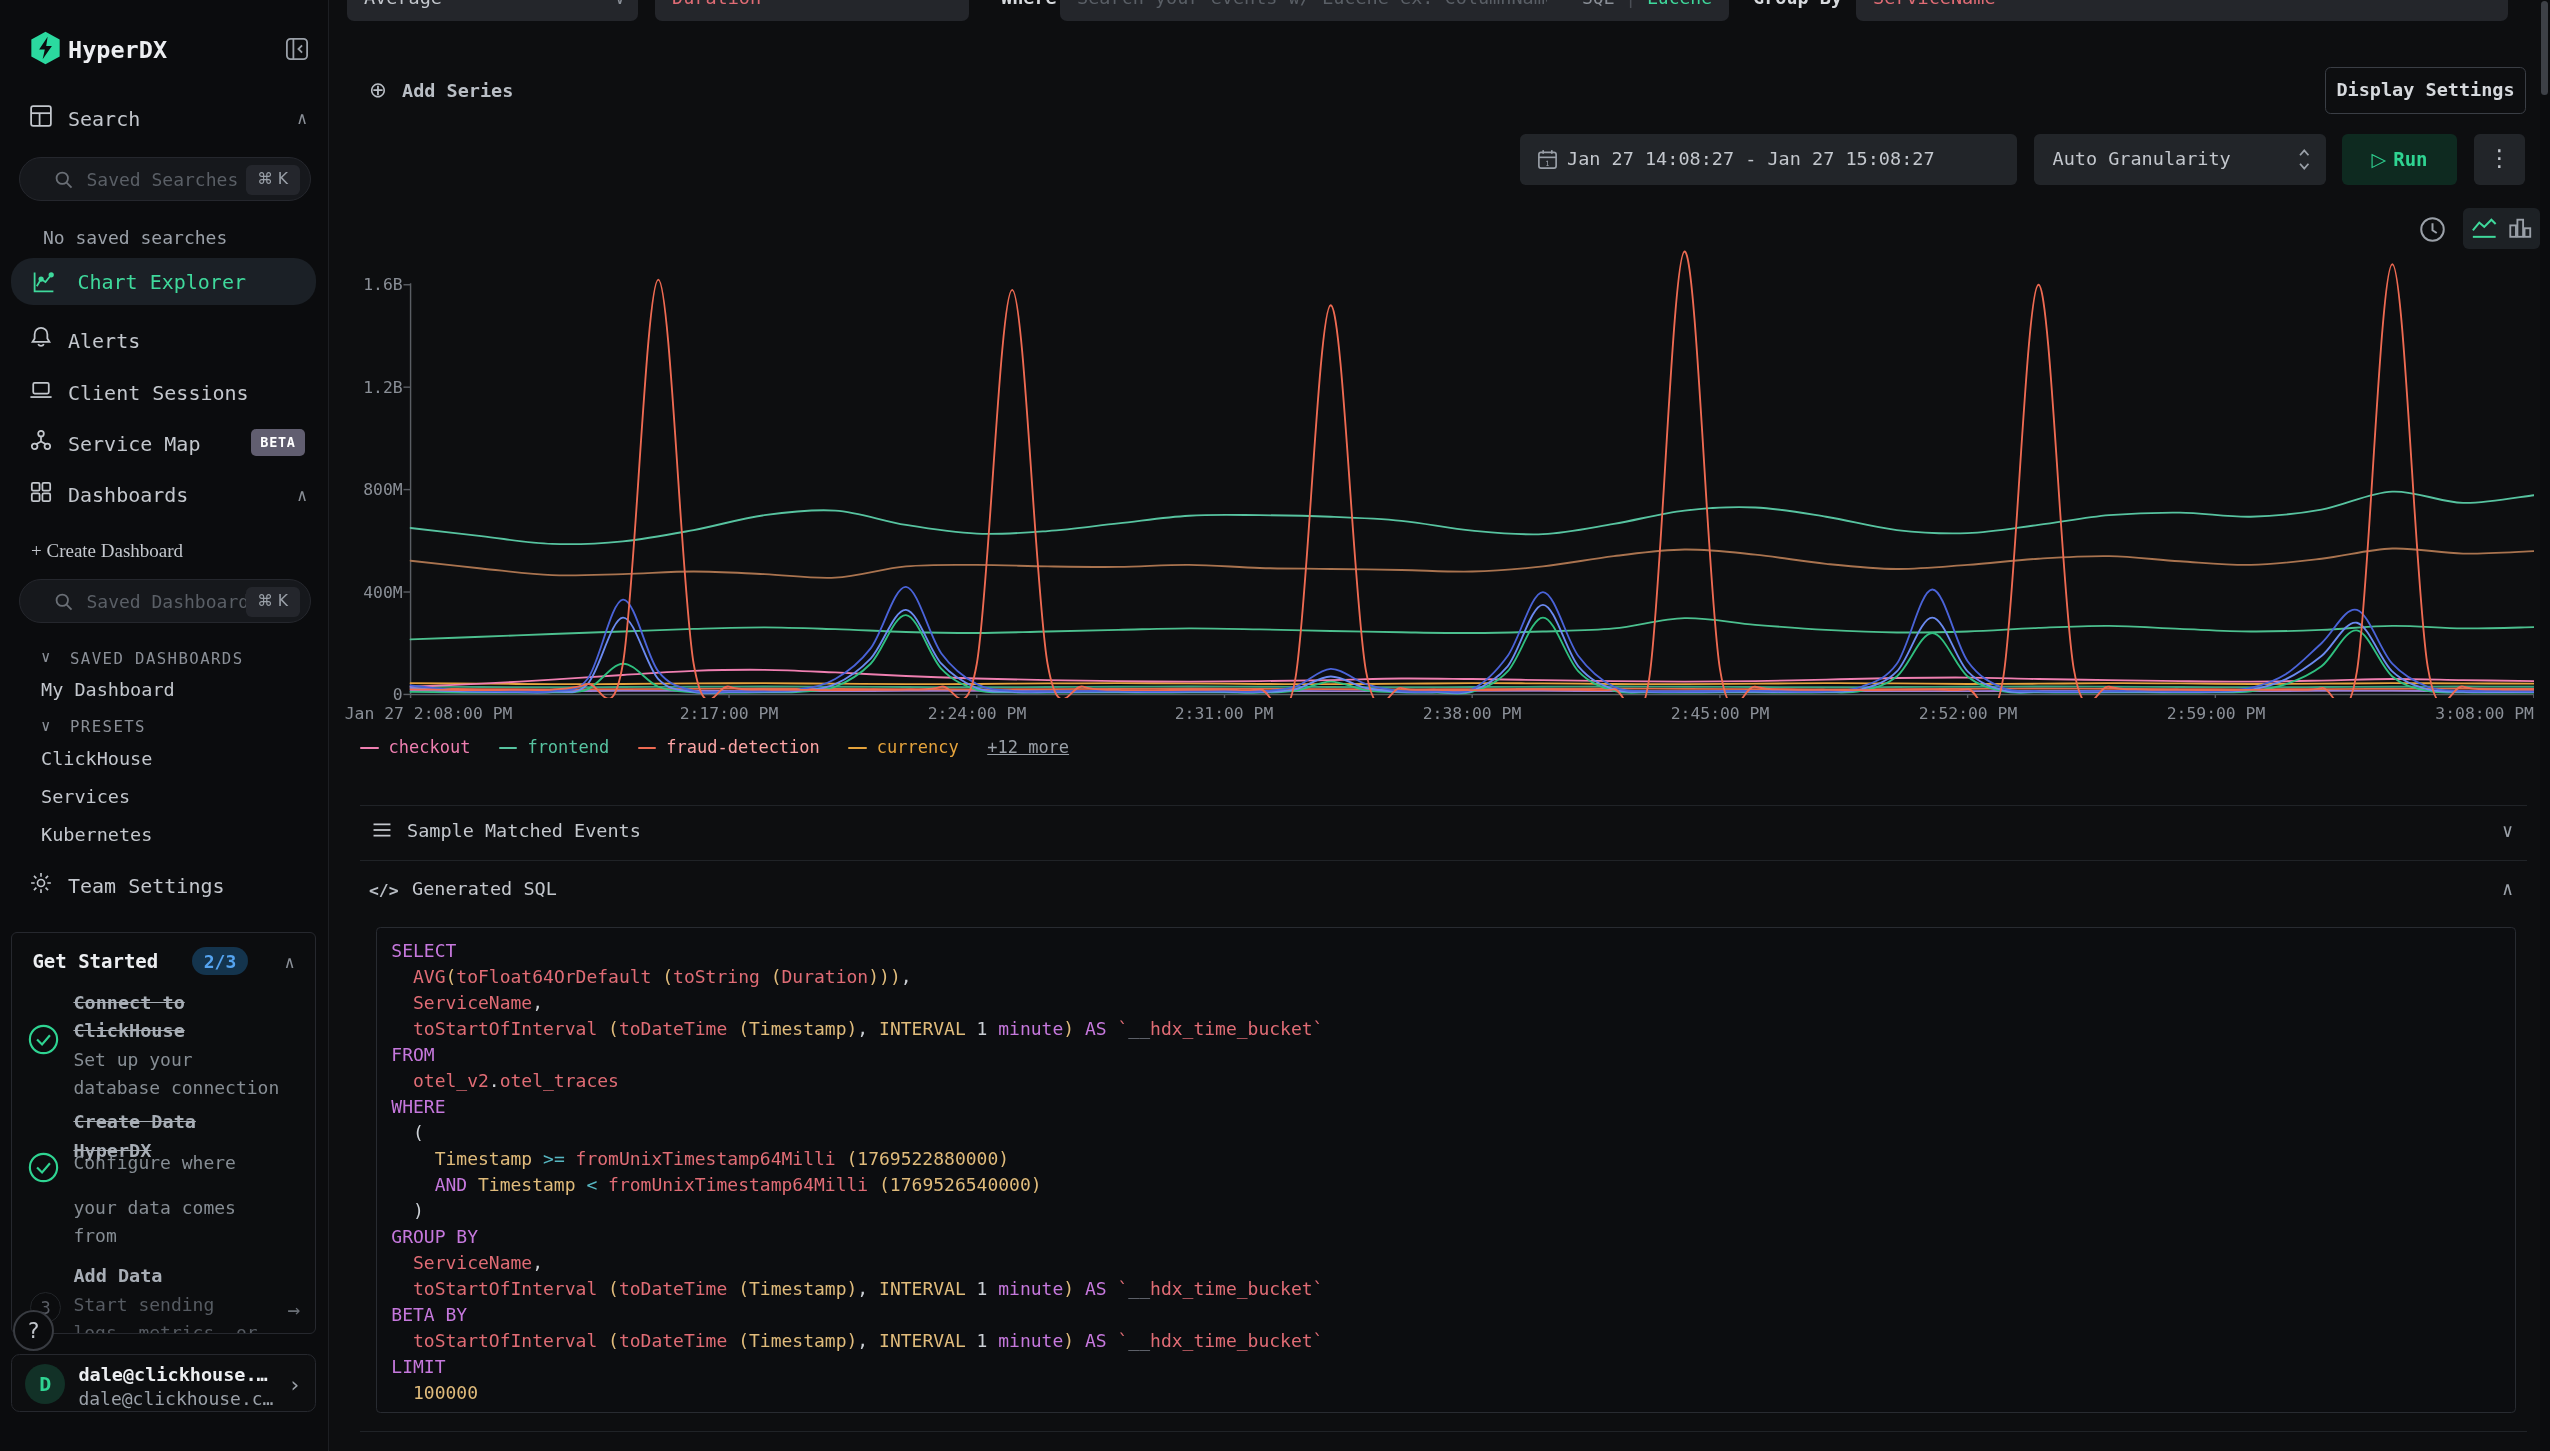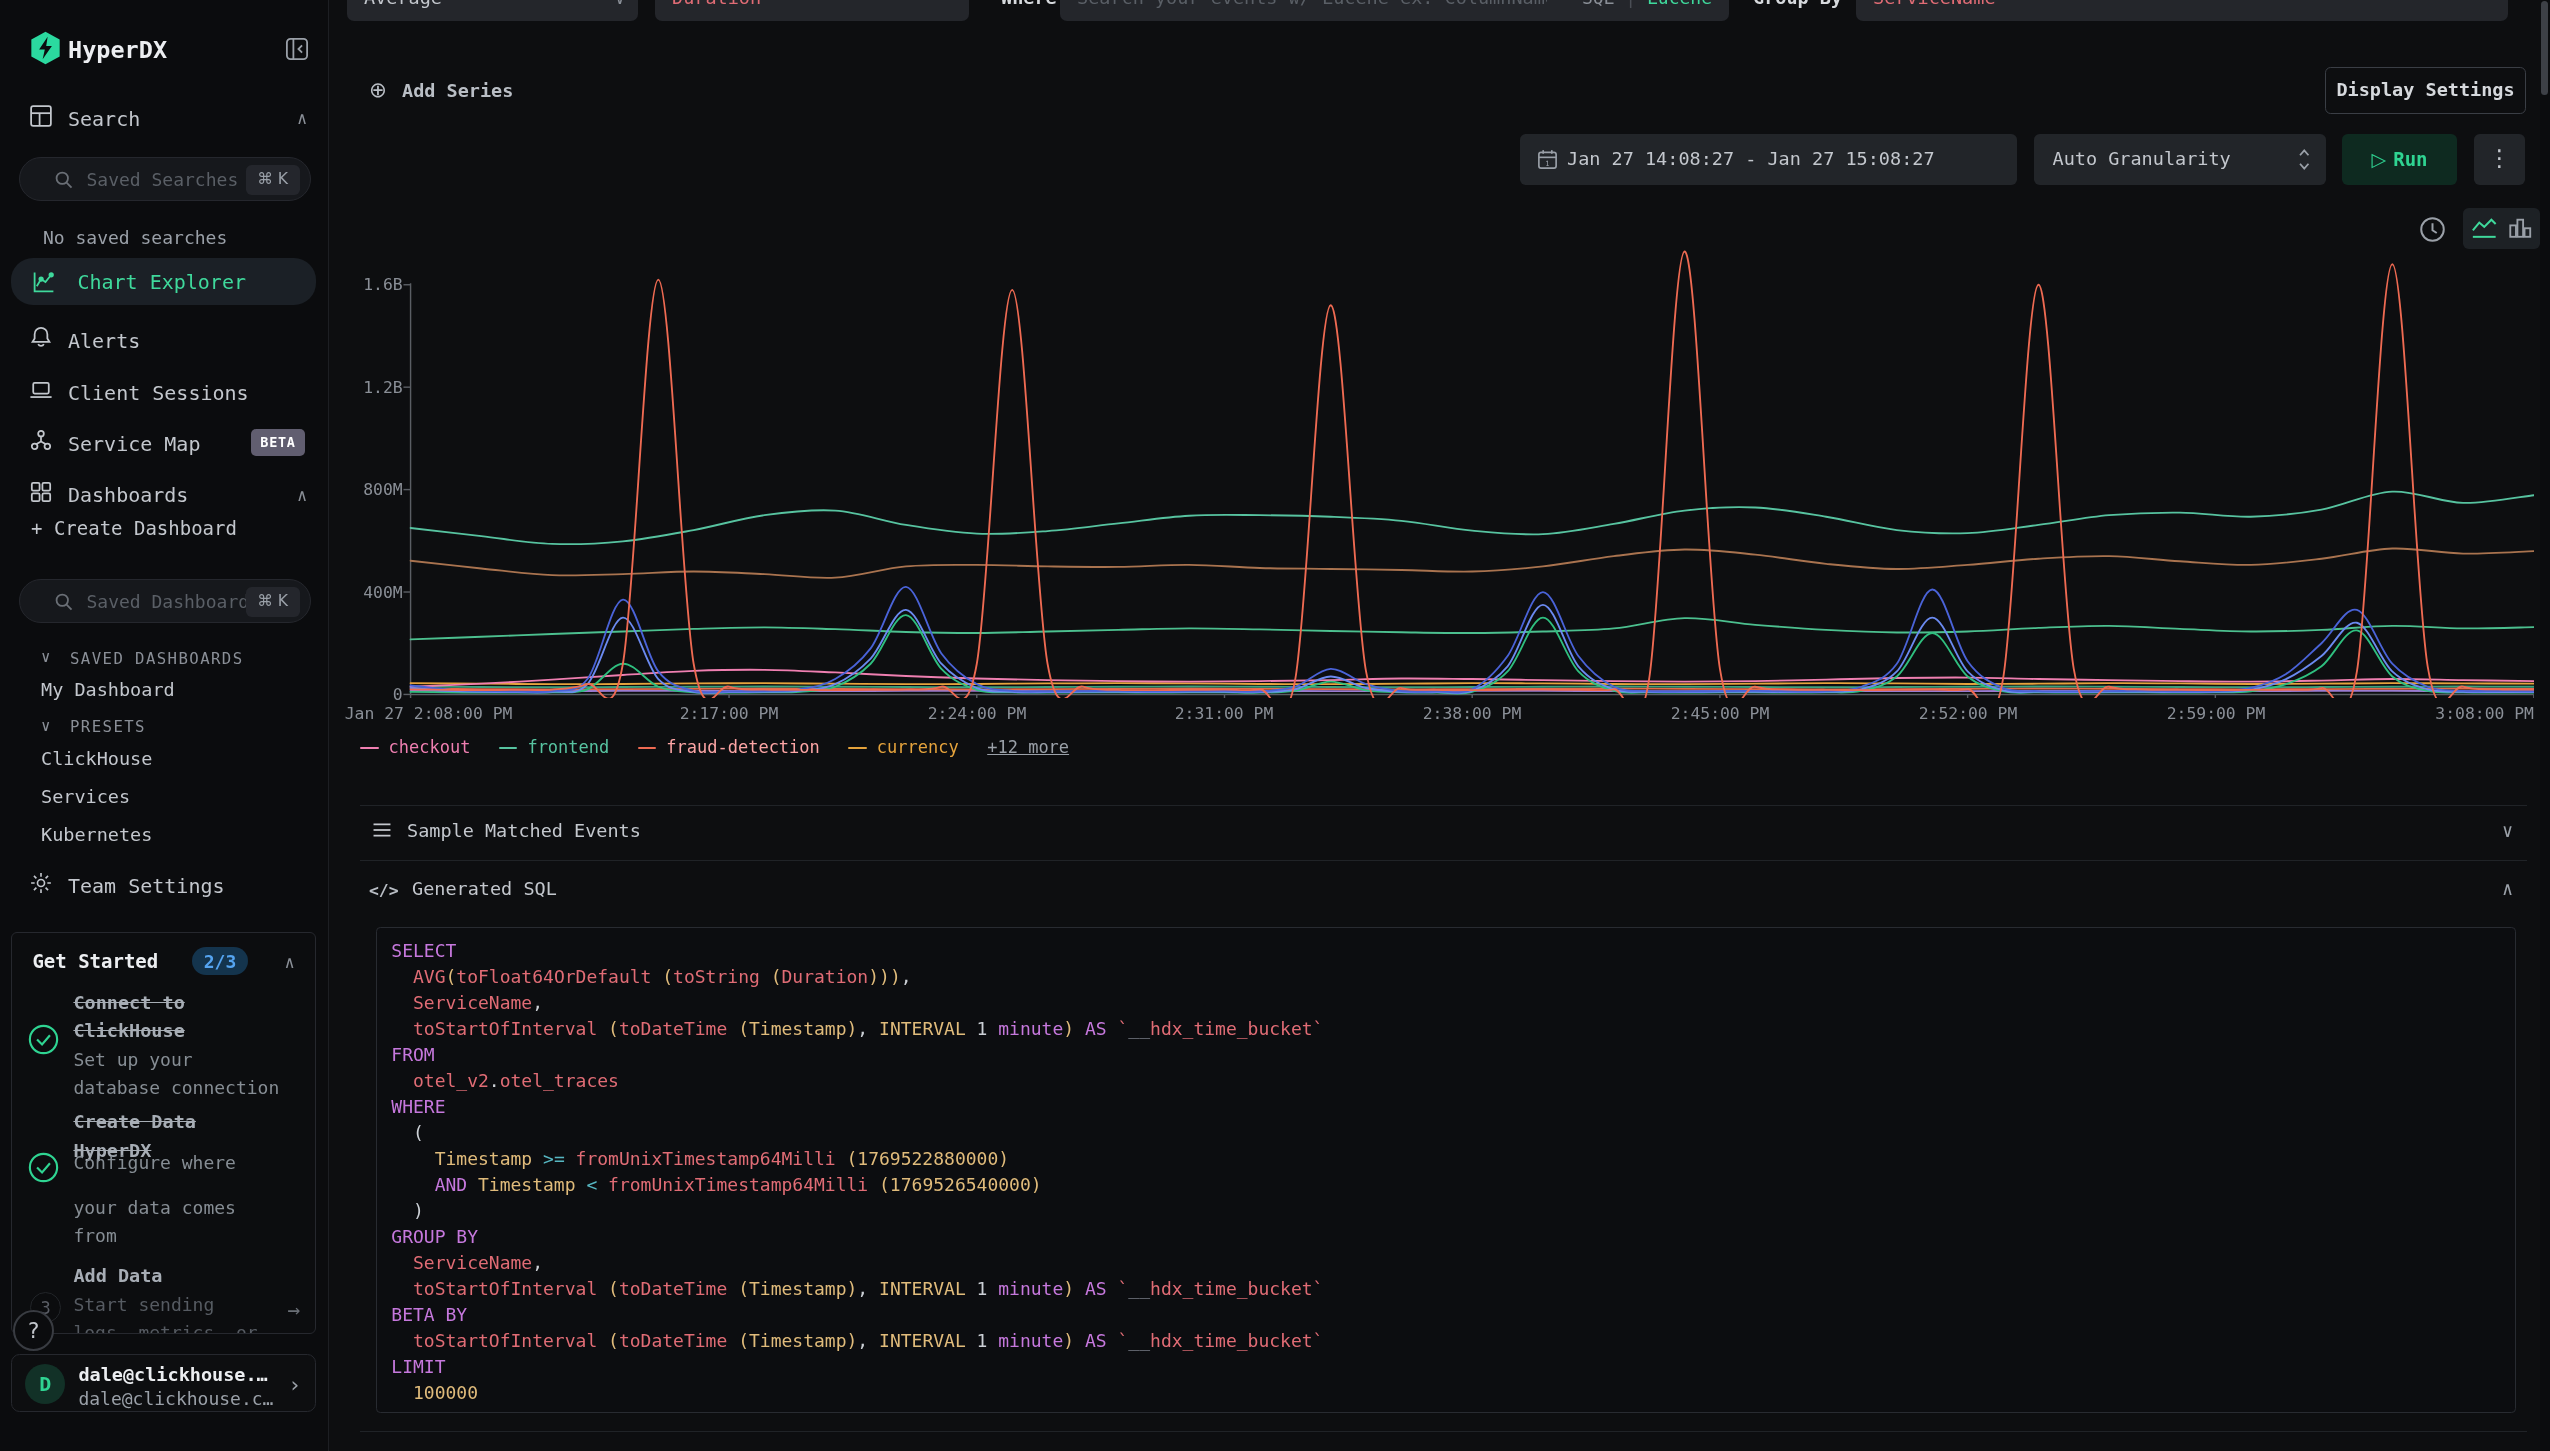--- a/index.html
+++ b/index.html
@@ -194,21 +194,21 @@
       <svg width="24" height="24" viewBox="0 0 34 34" fill="none" stroke="#c3c7cd" stroke-width="2.5">
           <rect x="4" y="4" width="11" height="11" rx="2"></rect>
           <rect x="19" y="4" width="11" height="11" rx="2"></rect>
           <rect x="4" y="19" width="11" height="11" rx="2"></rect>
           <rect x="19" y="19" width="11" height="11" rx="2"></rect>
         </svg>
     </span>
     <span class="abs nav-label" style="left:68px;top:483px;">Dashboards</span>
     <span class="abs nav-chevron" style="left:297px;top:485px;">∧</span>
 
-    <span class="abs side-link" style="left:31px;top:517px;font-size:19px;">+ Create Dashboard</span>
+    <span class="abs side-link" style="left:31px;top:540px;font-size:19px;font-family:Liberation Serif, serif;">+ Create Dashboard</span>
 
     <div class="pill" style="top:579px;">
       <span class="abs" style="left:33px;top:11.4px;">
         <svg width="21.4" height="21.4" viewBox="0 0 30 30" fill="none" stroke="#6a6f76" stroke-width="2.5">
             <circle cx="13" cy="13" r="8"></circle>
             <line x1="19" y1="19" x2="26" y2="26"></line>
           </svg>
       </span>
       <span class="pill-text">Saved Dashboards</span>
       <span class="kbd-badge sans">⌘ K</span>

